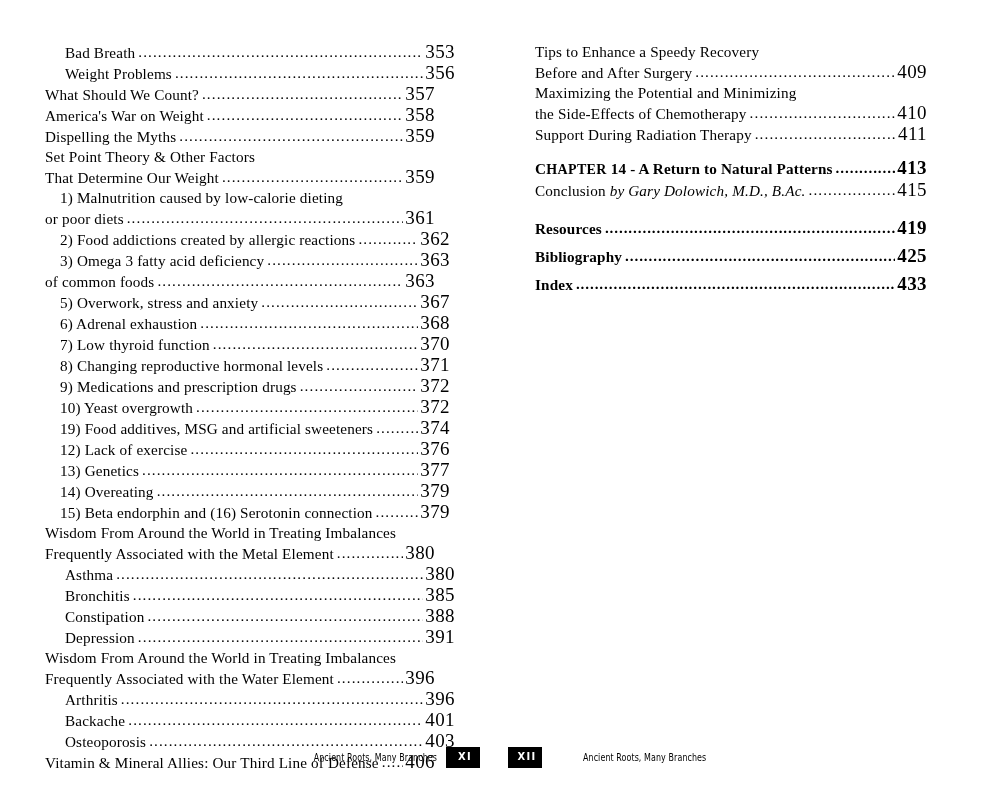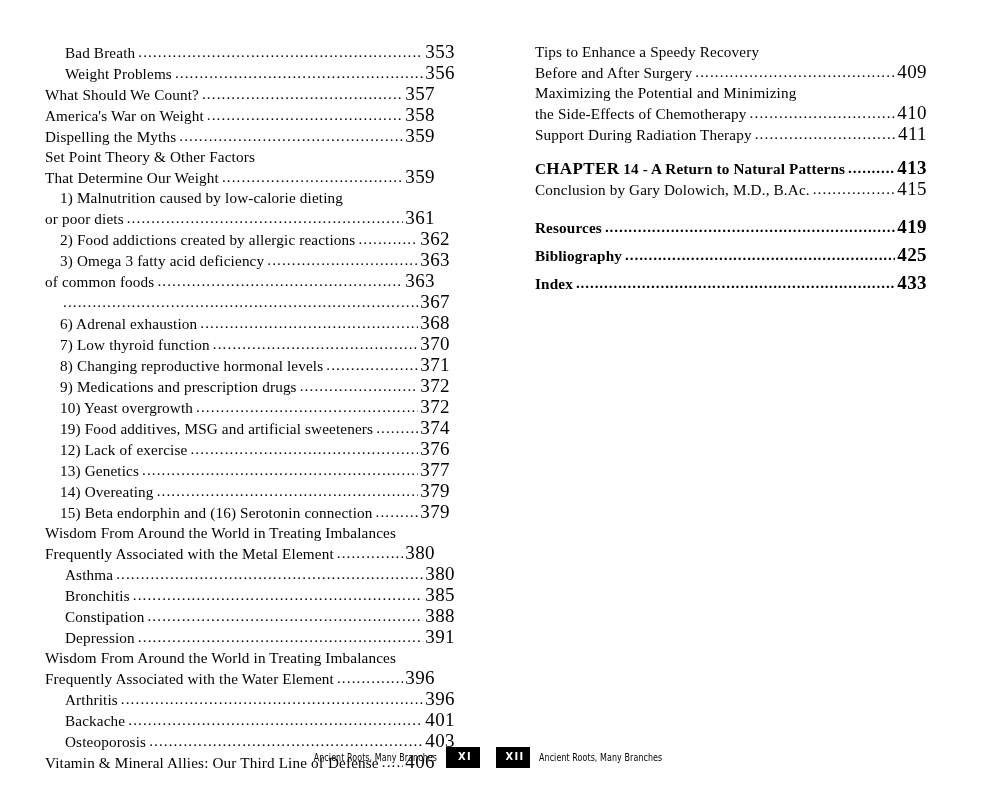--- a/index.html
+++ b/index.html
@@ -71,24 +71,24 @@
   
   .lvl-0 { padding-left: 0px; }
   .lvl-1 { padding-left: 20px; }
   .lvl-num { padding-left: 15px; }
   .lvl-num-cont { padding-left: 0px; }
 
   
   .bold   { font-weight: bold; }
   .bold .leader { font-weight: bold; letter-spacing: 0.9px; }
   .bold .page-num { font-weight: bold; }
-  .ital   { }
+  .ital   { font-style: italic; }
 
   .smallcap-first { font-size: 15.2px; }
-  .smallcap-rest  { font-size: 17px; letter-spacing: 0.4px; }
+  .smallcap-rest  { font-size: 14px; letter-spacing: 0.4px; }
 
   .gap-before { margin-top: 13px; }
   .gap-before-sm { margin-top: 7px; }
   .gap-before-lg { margin-top: 17px; }
 
   
   #footer {
     position: absolute;
     left: 0;
     top: 745px;
@@ -96,21 +96,21 @@
     height: 30px;
   }
   .folio {
     position: absolute;
     top: 0;
     display: flex;
     align-items: center;
     height: 24px;
   }
   #folio-left  { left: 303px; }
-  #folio-right { left: 496px; }
+  #folio-right { left: 508px; gap: 32px; }
 
   .folio-text {
     font-family: "DejaVu Sans Condensed", "Liberation Sans Narrow", "Liberation Sans", sans-serif;
     font-size: 9.6px;
     letter-spacing: 0.1px;
     color: #000;
     white-space: nowrap;
     transform: scaleX(0.92);
     transform-origin: left center;
   }
@@ -208,20 +208,21 @@
       </div>
       <div class="toc-entry">
         <div class="entry-line lvl-num-cont">
           <span class="entry-text">of common foods</span>
           <span class="leader"></span>
           <span class="page-num">363</span>
         </div>
       </div>
       <div class="toc-entry">
         <div class="entry-line lvl-num">
+          <span class="entry-text">5) Overwork, stress and anxiety</span>
           <span class="leader"></span>
           <span class="page-num">367</span>
         </div>
       </div>
       <div class="toc-entry">
         <div class="entry-line lvl-num">
           <span class="entry-text">6) Adrenal exhaustion</span>
           <span class="leader"></span>
           <span class="page-num">368</span>
         </div>

